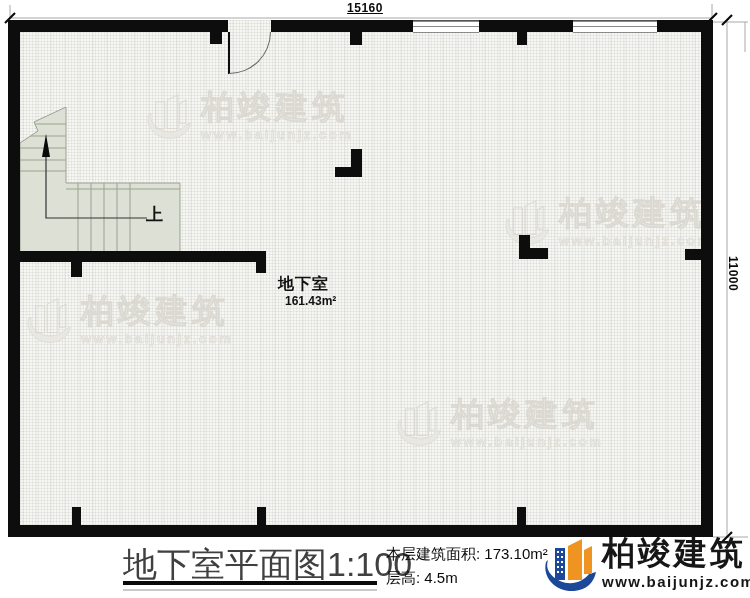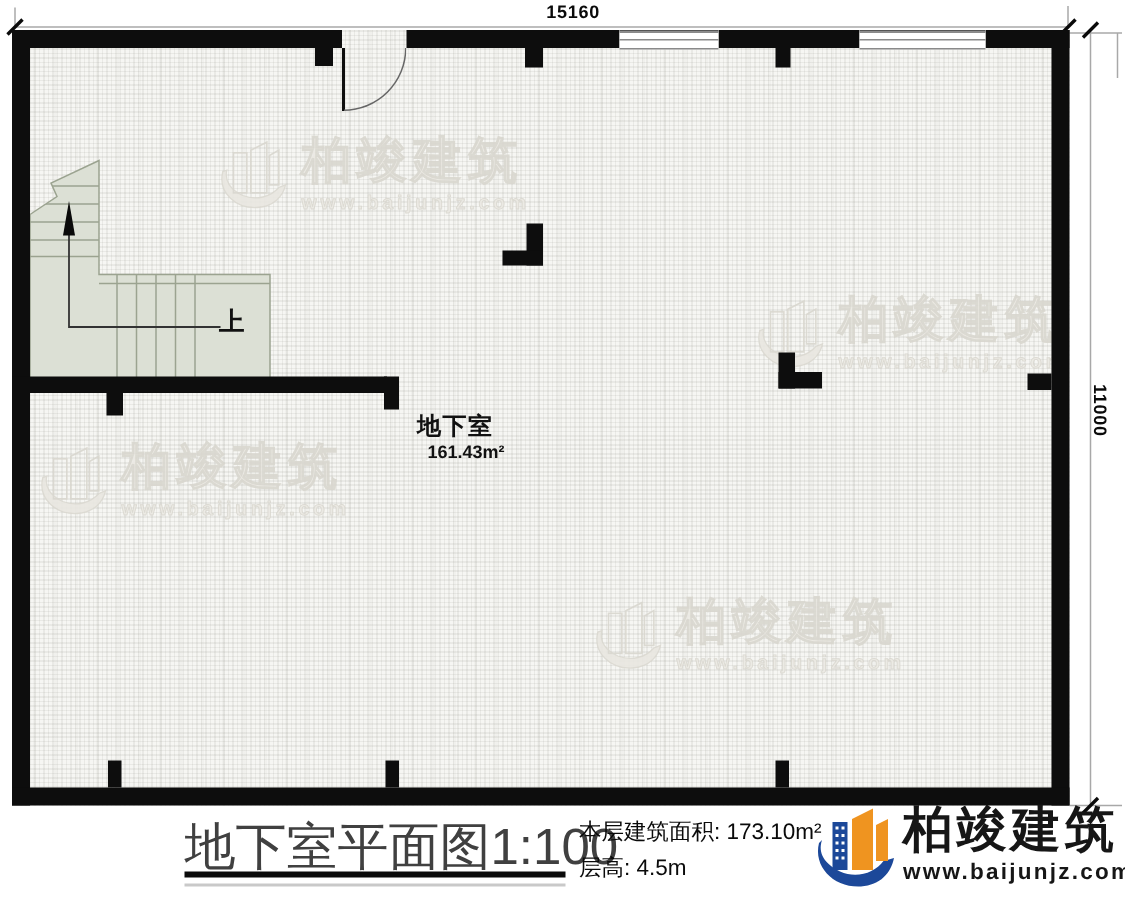--- a/index.html
+++ b/index.html
@@ -167,21 +167,21 @@
       <line x1="745" y1="22" x2="745" y2="52"></line>
     </g>
     <g stroke="#0a0a0a" stroke-width="2.2">
       <line x1="5" y1="23" x2="15" y2="13"></line>
       <line x1="707" y1="23" x2="717" y2="13"></line>
       <line x1="722" y1="25" x2="732" y2="15"></line>
       <line x1="722" y1="542" x2="732" y2="532"></line>
     </g>
   </svg>
 
-  <div class="abs dim-text" style="left:330px;top:1px;width:70px;text-align:right;">15160</div>
+  <div class="abs dim-text" style="left:330px;top:1px;width:70px;text-align:center;text-decoration:underline;">15160</div>
   <div id="dim-right" class="abs dim-text">11000</div>
 
   <div id="room-label" class="abs">地下室</div>
   <div id="room-area" class="abs">161.43m²</div>
   <div id="up-label" class="abs">上</div>
 
   <div id="title" class="abs"><span>地下室平面图</span><span>1:100</span></div>
   <div id="title-underline-1" class="abs"></div>
   <div id="title-underline-2" class="abs"></div>
 

